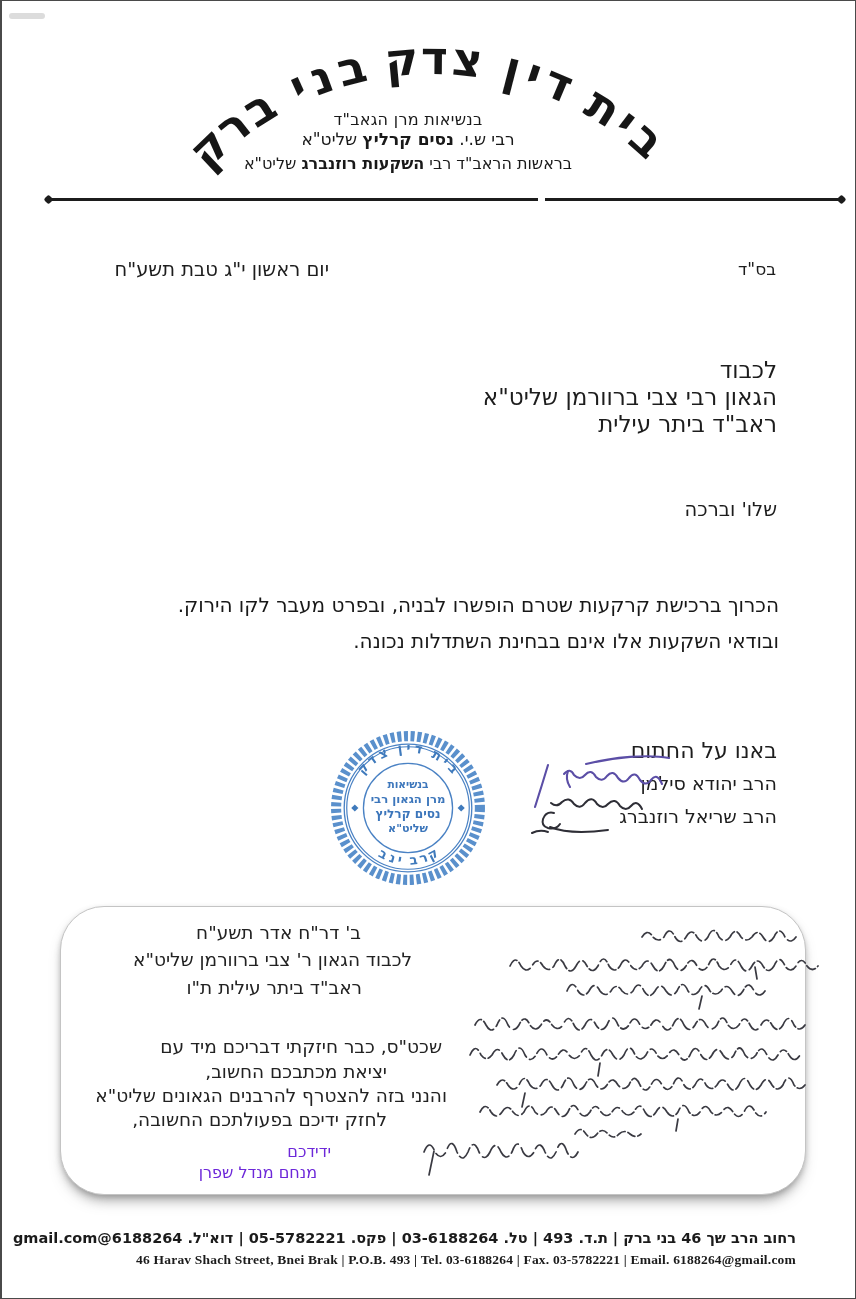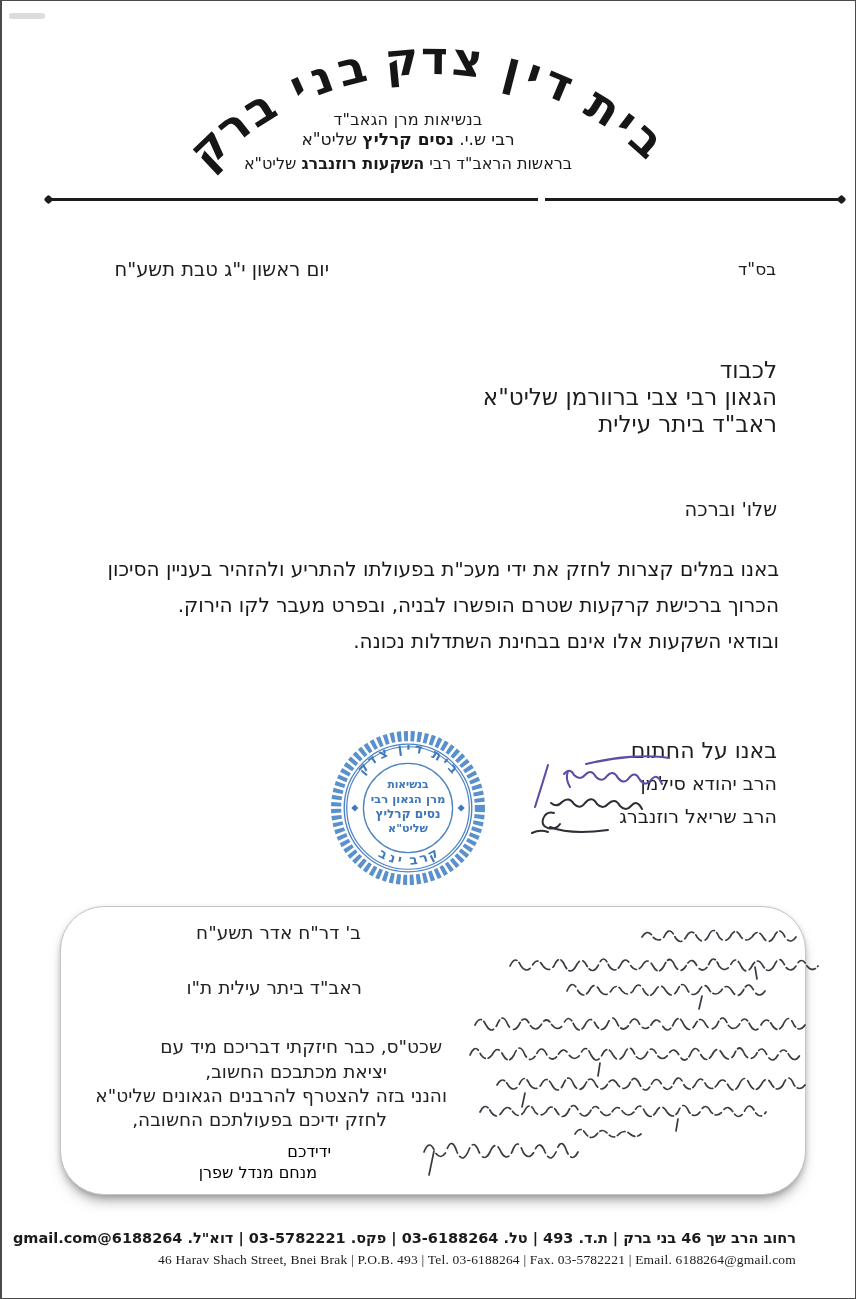--- a/index.html
+++ b/index.html
@@ -27,26 +27,26 @@
   .body-line{right:76px;font-size:20px;color:#181818;}
   .signoff{top:737px;right:78px;font-size:22px;}
   .signer{right:78px;font-size:19px;}
   
   .stamp{position:absolute;left:326px;top:727px;width:160px;height:160px;}
   
   .card{position:absolute;left:58px;top:905px;width:744px;height:287px;background:#fff;
         border:1px solid #c4c4c4;border-radius:44px;
         box-shadow:0 9px 13px -4px rgba(90,90,90,.55),0 2px 5px rgba(130,130,130,.35);}
   .note-line{font-size:18.5px;color:#222;}
-  .note-small{font-size:16px;color:#000000;}
+  .note-small{font-size:16px;color:#6d28d9;}
   
   .ink{position:absolute;left:0;top:0;width:856px;height:1299px;pointer-events:none;}
   
   .foot-he{top:1229px;right:59px;font-size:14.5px;font-weight:bold;color:#1b1b1b;}
-  .foot-en{top:1251px;right:59px;font-size:13.5px;font-weight:normal;
+  .foot-en{top:1251px;right:59px;font-size:13.5px;font-weight:bold;
            font-family:"Liberation Serif",serif;color:#1b1b1b;letter-spacing:.2px;}
 </style>
 </head>
 <body>
 
 <div class="page">
   <div class="smudge"></div>
 
   <svg class="arch-svg" viewBox="0 0 856 225">
     <g>
@@ -83,21 +83,20 @@
 
   <div class="abs rtl heb bsd">בס"ד</div>
   <div class="abs rtl heb date">יום ראשון י"ג טבת תשע"ח</div>
 
   <div class="abs rtl heb addr" style="top:356px;">לכבוד</div>
   <div class="abs rtl heb addr" style="top:383px;">הגאון רבי צבי ברוורמן שליט"א</div>
   <div class="abs rtl heb addr" style="top:410px;">ראב"ד ביתר עילית</div>
 
   <div class="abs rtl heb greet">שלו' וברכה</div>
 
-  <div class="abs rtl heb body-line" style="top:556px;">באנו במלים קצרות לחזק את ידי מעכ"ת בפעולתו להתריע ולהזהיר בעניין הסיכון</div>
   <div class="abs rtl heb body-line" style="top:592px;">הכרוך ברכישת קרקעות שטרם הופשרו לבניה, ובפרט מעבר לקו הירוק.</div>
   <div class="abs rtl heb body-line" style="top:628px;margin-left:41px;">ובודאי השקעות אלו אינם בבחינת השתדלות נכונה.</div>
 
   <div class="abs rtl heb signoff">באנו על החתום</div>
   <div class="abs rtl heb signer" style="top:771px;">הרב יהודא סילמן</div>
   <div class="abs rtl heb signer" style="top:804px;">הרב שריאל רוזנברג</div>
 
   <svg class="stamp" viewBox="0 0 158 158">
     <circle cx="79" cy="79" r="71" fill="none" stroke="#5a90cc" stroke-width="10" stroke-dasharray="4 2.6"></circle>
     <circle cx="79" cy="79" r="63" fill="none" stroke="#4a82c4" stroke-width="1.3"></circle>
@@ -128,20 +127,21 @@
         <text x="105.49495619081642" y="128.33576082768684" transform="rotate(331.7627118644068 105.49495619081642 128.33576082768684)" text-anchor="middle" font-size="13" font-weight="bold" fill="#3f7abc" font-family="DejaVu Sans, sans-serif">ק</text>
       </g>
     <text x="79" y="59" text-anchor="middle" font-size="10.5" font-weight="600" fill="#3c76bb" font-family="DejaVu Sans, sans-serif">בנשיאות</text>
     <text x="79" y="74" text-anchor="middle" font-size="11.5" font-weight="600" fill="#3c76bb" font-family="DejaVu Sans, sans-serif">מרן הגאון רבי</text>
     <text x="79" y="89" text-anchor="middle" font-size="12" font-weight="600" fill="#3c76bb" font-family="DejaVu Sans, sans-serif">נסים קרליץ</text>
     <text x="79" y="103" text-anchor="middle" font-size="11" font-weight="600" fill="#3c76bb" font-family="DejaVu Sans, sans-serif">שליט"א</text>
   </svg>
 
   <div class="card"></div>
   <div class="abs rtl note-line" style="top:921px;right:494px;">ב' דר"ח אדר תשע"ח</div>
+  <div class="abs rtl note-line" style="top:948px;right:443px;">לכבוד הגאון ר' צבי ברוורמן שליט"א</div>
   <div class="abs rtl note-line" style="top:976px;right:493px;">ראב"ד ביתר עילית ת"ו</div>
   <div class="abs rtl note-line" style="top:1035px;right:413px;">שכט"ס, כבר חיזקתי דבריכם מיד עם</div>
   <div class="abs rtl note-line" style="top:1060px;right:468px;">יציאת מכתבכם החשוב,</div>
   <div class="abs rtl note-line" style="top:1108px;right:468px;">לחזק ידיכם בפעולתכם החשובה,</div>
   <div class="abs rtl note-line" style="top:1084px;right:408px;">והנני בזה להצטרף להרבנים הגאונים שליט"א</div>
   <div class="abs rtl note-small" style="top:1141px;right:524px;">ידידכם</div>
   <div class="abs rtl note-small" style="top:1162px;right:538px;">מנחם מנדל שפרן</div>
 
   <svg class="ink" viewBox="0 0 856 1299">
     <g fill="none" stroke="#5b4ea6" stroke-width="2.1" stroke-linecap="round">
@@ -168,15 +168,15 @@
         <path d="M422,1151 q5.5,-14 11,0 q5.5,9 11,0 q5.5,-17 11,0 q5.5,12 11,0 q5.5,-15 11,0 q5.5,11 11,0 q5.5,-13 11,0 q5.5,10 11,0 q5.5,-16 11,0 q5.5,9 11,0 q5.5,-14 11,0 q5.5,12 11,0 q5.5,-17 11,0 q5.5,11 11,0" stroke-dasharray="16 4 12 5 18 4"></path>
         <path d="M755,978 l-2,-12"></path>
         <path d="M700,995 l-3,13"></path>
         <path d="M598,1062 l-2,13"></path>
         <path d="M523,1092 l-3,14"></path>
         <path d="M676,1118 l-2,12"></path>
         <path d="M432,1150 l-5,24"></path>
       </g>
   </svg>
 
-  <div class="abs rtl foot-he">רחוב הרב שך 46 בני ברק | ת.ד. 493 | טל. 03-6188264 | פקס. 03-5782221 | דוא"ל. 6188264@gmail.com</div>
+  <div class="abs rtl foot-he">רחוב הרב שך 46 בני ברק | ת.ד. 493 | טל. 03-6188264 | פקס. 05-5782221 | דוא"ל. 6188264@gmail.com</div>
   <div class="abs foot-en">46 Harav Shach Street, Bnei Brak | P.O.B. 493 | Tel. 03-6188264 | Fax. 03-5782221 | Email. 6188264@gmail.com</div>
 </div>
 
 </body></html>

